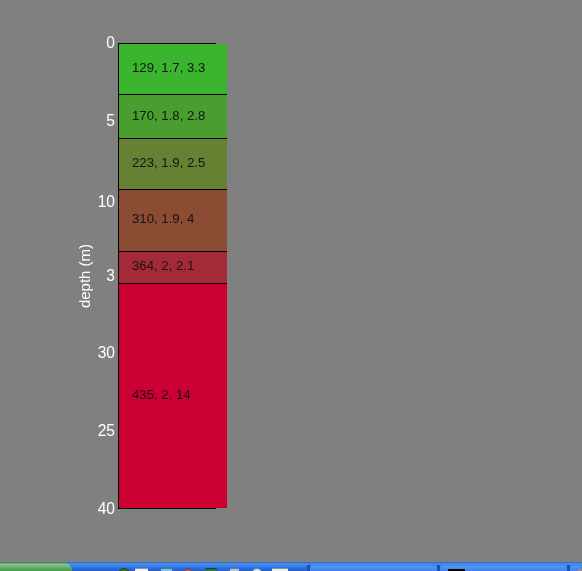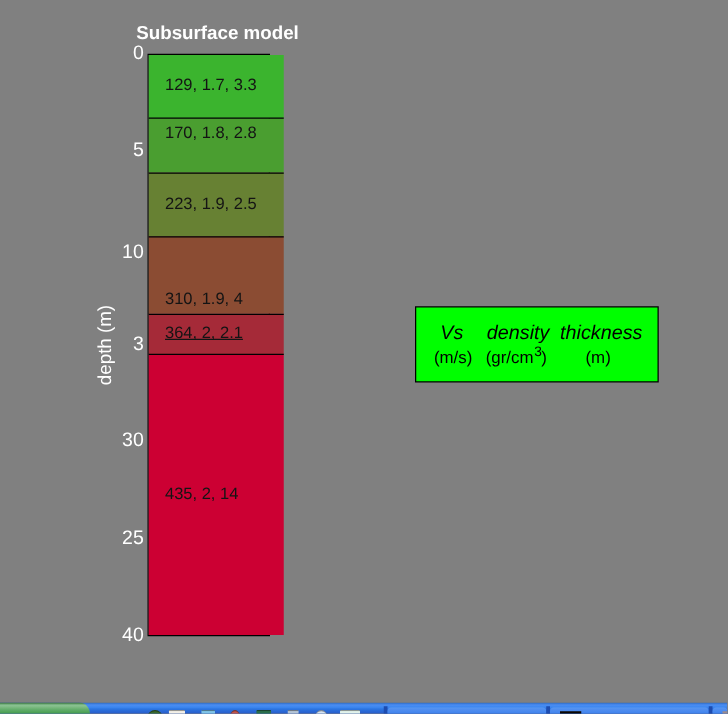--- a/index.html
+++ b/index.html
@@ -111,62 +111,53 @@
     background: #1d4cb0;
   }
 </style>
 </head>
 <body>
 
 <div id="screen">
 
   <div id="figure">
 
-    <div id="plot-title">Subsurface model</div>
 
     <div id="ylabel" style="left: 0px; top: 0px; transform-origin: 50% 50%; transform: translate(53px, 269px) rotate(-90deg);">depth (m)</div>
 
     <div id="yticks">
         <div class="ytick-label" style="position: absolute; right: 467px; top: 35px;">0</div>
         <div class="ytick-label" style="position: absolute; right: 467px; top: 112.584px;">5</div>
         <div class="ytick-label" style="position: absolute; right: 467px; top: 194px;">10</div>
         <div class="ytick-label" style="position: absolute; right: 467px; top: 267.75px;">3</div>
         <div class="ytick-label" style="position: absolute; right: 467px; top: 345.334px;">30</div>
         <div class="ytick-label" style="position: absolute; right: 467px; top: 422.918px; text-align: center;">25</div>
         <div class="ytick-label" style="position: absolute; right: 467px; top: 500.501px;">40</div>
       </div>
 
     <div id="axes">
         <div class="layer" style="top: 0px; height: 51.04px; background: rgb(59, 180, 46);"></div>
         <div class="layer-label" style="top: 17.32px;">129, 1.7, 3.3</div>
         <div class="layer" style="top: 51.04px; height: 43.3067px; background: rgb(74, 158, 48);"></div>
-        <div class="layer-label" style="top: 55px;">170, 1.8, 2.8</div>
+        <div class="layer-label" style="top: 65px;">170, 1.8, 2.8</div>
         <div class="layer-sep" style="top: 50.29px;"></div>
         <div class="layer" style="top: 94.3467px; height: 51.04px; background: rgb(103, 129, 51);"></div>
         <div class="layer-label" style="top: 111.667px;">223, 1.9, 2.5</div>
         <div class="layer-sep" style="top: 93.5967px;"></div>
         <div class="layer" style="top: 145.387px; height: 61.8667px; background: rgb(139, 76, 51);"></div>
-        <div class="layer-label" style="top: 168.12px; margin-top: 20px;">310, 1.9, 4</div>
+        <div class="layer-label" style="top: 168.12px;">310, 1.9, 4</div>
         <div class="layer-sep" style="top: 144.637px;"></div>
         <div class="layer" style="top: 207.253px; height: 32.48px; background: rgb(165, 42, 56);"></div>
-        <div class="layer-label" style="top: 215.293px; text-decoration: underline;">364, 2, 2.1</div>
+        <div class="layer-label" style="top: 215.293px;">364, 2, 2.1</div>
         <div class="layer-sep" style="top: 206.503px;"></div>
         <div class="layer" style="top: 239.733px; height: 224.267px; background: rgb(204, 0, 51);"></div>
         <div class="layer-label" style="top: 343.667px;">435, 2, 14</div>
         <div class="layer-sep" style="top: 238.983px;"></div>
       </div>
 
-    <div id="legend">
-        <div class="legend-item legend-head" style="left: 28.5px; top: 13px; transform: translateX(-50%);">Vs</div>
-        <div class="legend-item legend-head" style="left: 81.5px; top: 13px; transform: translateX(-50%);">density</div>
-        <div class="legend-item legend-head" style="left: 148px; top: 13px; transform: translateX(-50%);">thickness</div>
-        <div class="legend-item legend-unit" style="left: 29.5px; top: 32px; transform: translateX(-50%);">(m/s)</div>
-        <div class="legend-item legend-unit" style="left: 80px; top: 32px; transform: translateX(-50%);"><span>(gr/cm</span><span class="sup">3</span><span>)</span></div>
-        <div class="legend-item legend-unit" style="left: 145.5px; top: 32px; transform: translateX(-50%);">(m)</div>
-      </div>
 
   </div>
 
   <div id="taskbar">
     <div id="tb-bg"></div>
     <div id="tb-topline"></div>
     <div id="tb-start"></div>
     <div id="tb-icons">
         <div class="tb-qicon" style="left: 118px; width: 12px; background: rgb(59, 106, 46); border-radius: 50%;"></div>
         <div class="tb-qicon" style="left: 135px; width: 13px; background: rgb(243, 240, 232); border-radius: 1px;"></div>

